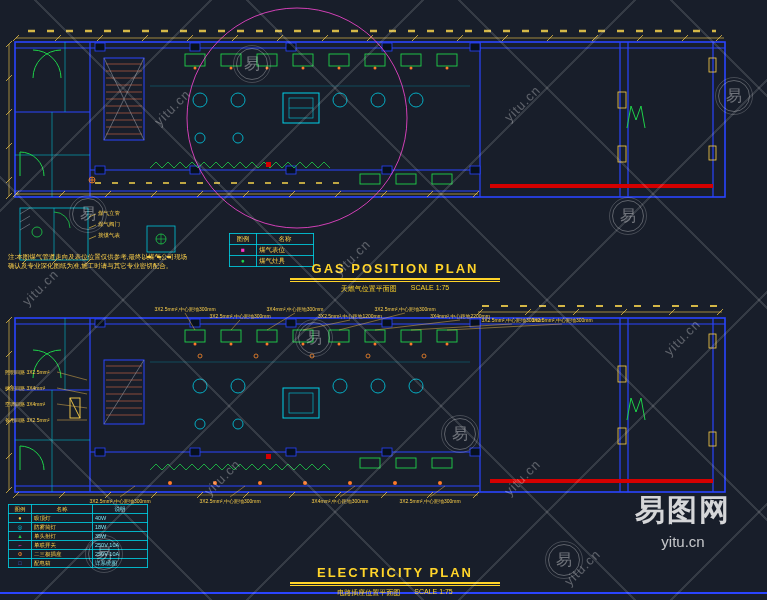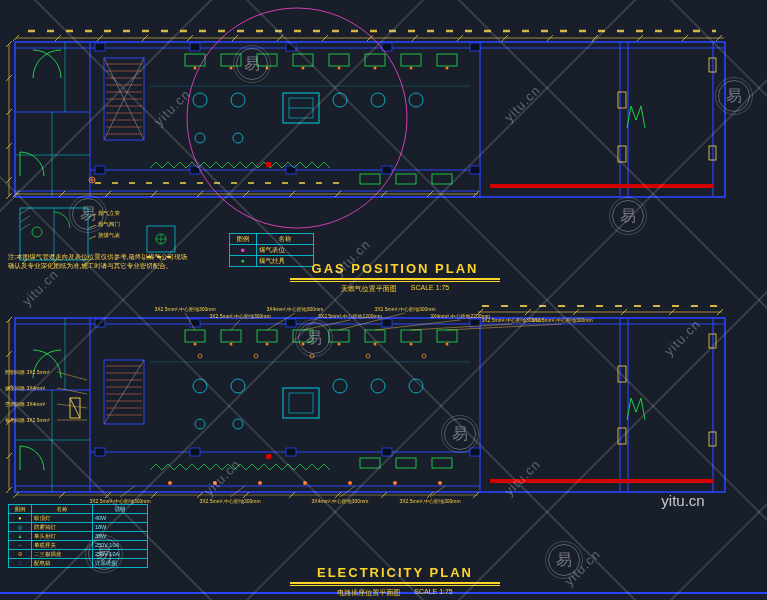--- a/index.html
+++ b/index.html
@@ -448,16 +448,17 @@
 <div class="wm-site" style="left:150px;top:100px;">yitu.cn</div>
 <div class="wm-site" style="left:18px;top:280px;">yitu.cn</div>
 <div class="wm-site" style="left:330px;top:250px;">yitu.cn</div>
 <div class="wm-site" style="left:500px;top:96px;">yitu.cn</div>
 <div class="wm-site" style="left:660px;top:330px;">yitu.cn</div>
 <div class="wm-site" style="left:200px;top:470px;">yitu.cn</div>
 <div class="wm-site" style="left:500px;top:470px;">yitu.cn</div>
 <div class="wm-site" style="left:560px;top:560px;">yitu.cn</div>
 
 <div class="brand">
+  <div class="brand-name">易图网</div>
   <div class="brand-site">yitu.cn</div>
 </div>
 
 </div>
 
 </body></html>

